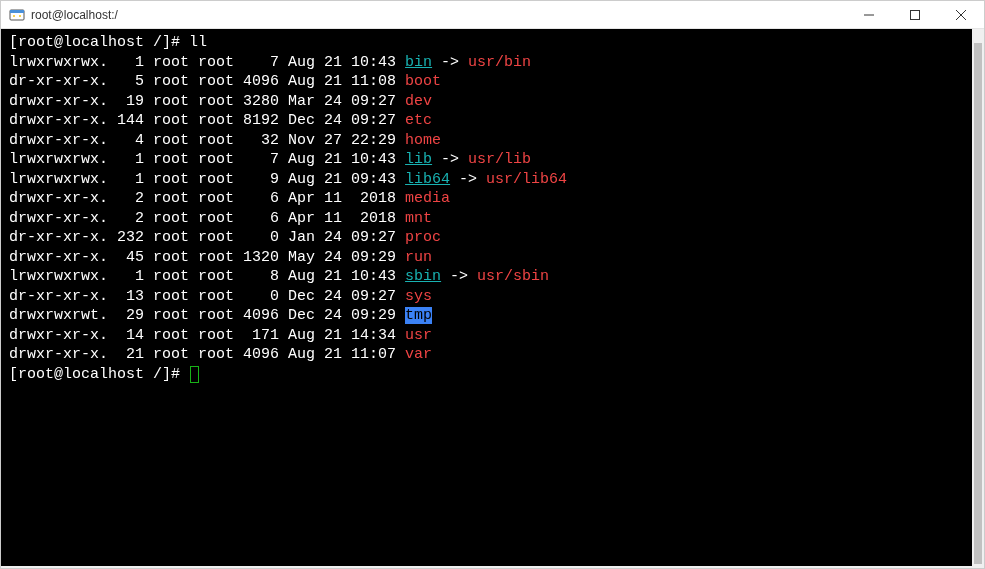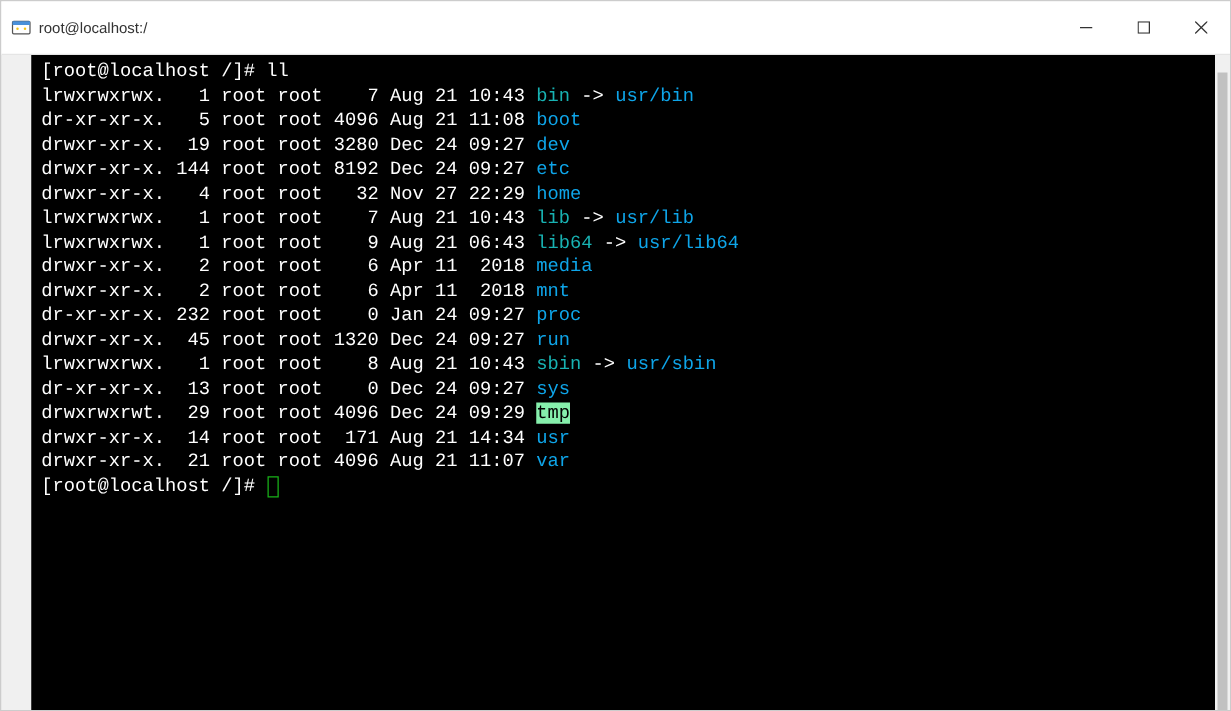--- a/index.html
+++ b/index.html
@@ -6,21 +6,21 @@
     body {
       width: 985px;
       height: 569px;
       background: #f0f0f0;
       font-family: 'Segoe UI', Tahoma, sans-serif;
       font-size: 12px;
       overflow: hidden;
       border: 1px solid #ccc;
     }
     .titlebar {
-      height: 43px;
+      height: 28px;
       background: #ffffff;
       display: flex;
       align-items: center;
       padding: 0 0 0 8px;
       border-bottom: 1px solid #e5e5e5;
     }
     .titlebar .icon {
       width: 16px;
       height: 16px;
       margin-right: 6px;
@@ -49,27 +49,26 @@
     .terminal {
       background: #000000;
       height: calc(100% - 30px);
       padding: 4px 8px;
       font-family: 'Courier New', Consolas, monospace;
       font-size: 15px;
       line-height: 1.3;
       color: #ffffff;
       position: relative;
       overflow: hidden;
-      margin-left: 24px;
     }
     .term-line { white-space: pre; }
     .c-white { color: #ffffff; }
-    .c-blue { color: #0ea5e9; }
-    .c-cyan { color: #18b2b2; }
-    .c-green-bg { background: #86efac; color: #000000; font-family: Liberation Mono, monospace; }
+    .c-blue { color: #ef4444; }
+    .c-cyan { color: #18b2b2; text-decoration: underline; }
+    .c-green-bg { background: #3b82f6; color: #000000; font-family: Liberation Mono, monospace; }
     .cursor {
       display: inline-block;
       width: 9px;
       height: 17px;
       border: 1px solid #18b218;
       vertical-align: text-bottom;
       margin-left: 1px;
     }
     .scrollbar {
       position: absolute;
@@ -119,29 +118,29 @@
         </svg>
     </div>
   </div>
 </div>
 
 <div class="terminal">
   <div id="term-content">
       <div class="term-line"><span class="c-white">[root@localhost /]# ll</span></div>
       <div class="term-line"><span class="c-white">lrwxrwxrwx.   1 root root    7 Aug 21 10:43 </span><span class="c-cyan">bin</span><span class="c-white"> -&gt; </span><span class="c-blue">usr/bin</span></div>
       <div class="term-line"><span class="c-white">dr-xr-xr-x.   5 root root 4096 Aug 21 11:08 </span><span class="c-blue">boot</span></div>
-      <div class="term-line"><span class="c-white">drwxr-xr-x.  19 root root 3280 Dec 24 09:27 </span><span class="c-blue">dev</span></div>
+      <div class="term-line"><span class="c-white">drwxr-xr-x.  19 root root 3280 Mar 24 09:27 </span><span class="c-blue">dev</span></div>
       <div class="term-line"><span class="c-white">drwxr-xr-x. 144 root root 8192 Dec 24 09:27 </span><span class="c-blue">etc</span></div>
       <div class="term-line"><span class="c-white">drwxr-xr-x.   4 root root   32 Nov 27 22:29 </span><span class="c-blue">home</span></div>
       <div class="term-line"><span class="c-white">lrwxrwxrwx.   1 root root    7 Aug 21 10:43 </span><span class="c-cyan">lib</span><span class="c-white"> -&gt; </span><span class="c-blue">usr/lib</span></div>
-      <div class="term-line"><span class="c-white">lrwxrwxrwx.   1 root root    9 Aug 21 06:43 </span><span class="c-cyan">lib64</span><span class="c-white"> -&gt; </span><span class="c-blue">usr/lib64</span></div>
+      <div class="term-line"><span class="c-white">lrwxrwxrwx.   1 root root    9 Aug 21 09:43 </span><span class="c-cyan">lib64</span><span class="c-white"> -&gt; </span><span class="c-blue">usr/lib64</span></div>
       <div class="term-line"><span class="c-white">drwxr-xr-x.   2 root root    6 Apr 11  2018 </span><span class="c-blue">media</span></div>
       <div class="term-line"><span class="c-white">drwxr-xr-x.   2 root root    6 Apr 11  2018 </span><span class="c-blue">mnt</span></div>
       <div class="term-line"><span class="c-white">dr-xr-xr-x. 232 root root    0 Jan 24 09:27 </span><span class="c-blue">proc</span></div>
-      <div class="term-line"><span class="c-white">drwxr-xr-x.  45 root root 1320 Dec 24 09:27 </span><span class="c-blue">run</span></div>
+      <div class="term-line"><span class="c-white">drwxr-xr-x.  45 root root 1320 May 24 09:29 </span><span class="c-blue">run</span></div>
       <div class="term-line"><span class="c-white">lrwxrwxrwx.   1 root root    8 Aug 21 10:43 </span><span class="c-cyan">sbin</span><span class="c-white"> -&gt; </span><span class="c-blue">usr/sbin</span></div>
       <div class="term-line"><span class="c-white">dr-xr-xr-x.  13 root root    0 Dec 24 09:27 </span><span class="c-blue">sys</span></div>
       <div class="term-line"><span class="c-white">drwxrwxrwt.  29 root root 4096 Dec 24 09:29 </span><span class="c-green-bg">tmp</span></div>
       <div class="term-line"><span class="c-white">drwxr-xr-x.  14 root root  171 Aug 21 14:34 </span><span class="c-blue">usr</span></div>
       <div class="term-line"><span class="c-white">drwxr-xr-x.  21 root root 4096 Aug 21 11:07 </span><span class="c-blue">var</span></div>
       <div class="term-line"><span class="c-white">[root@localhost /]# </span><span class="cursor"></span></div>
     </div>
   <div class="scrollbar">
     <div class="sb-thumb"></div>
   </div>

